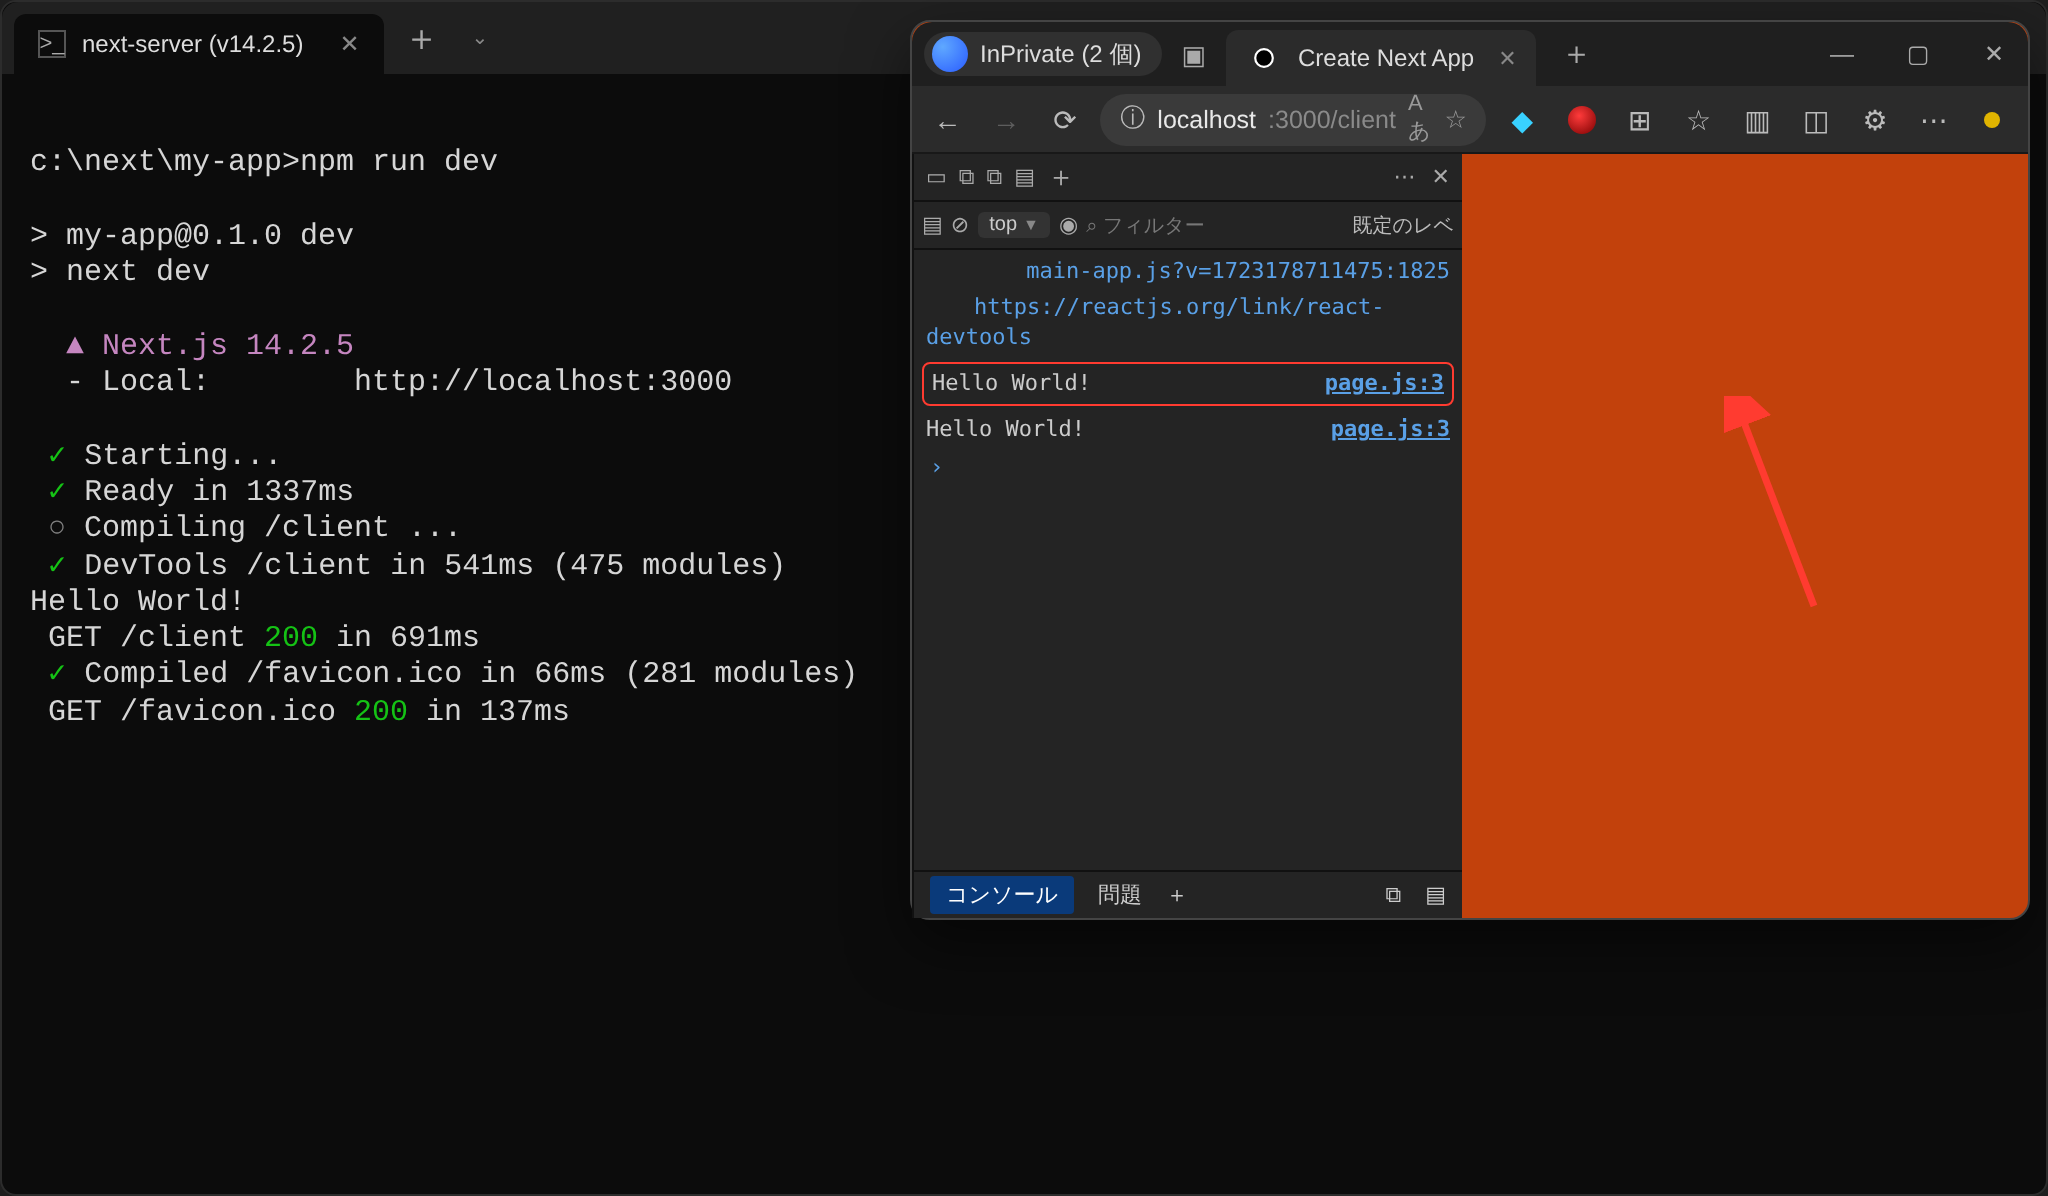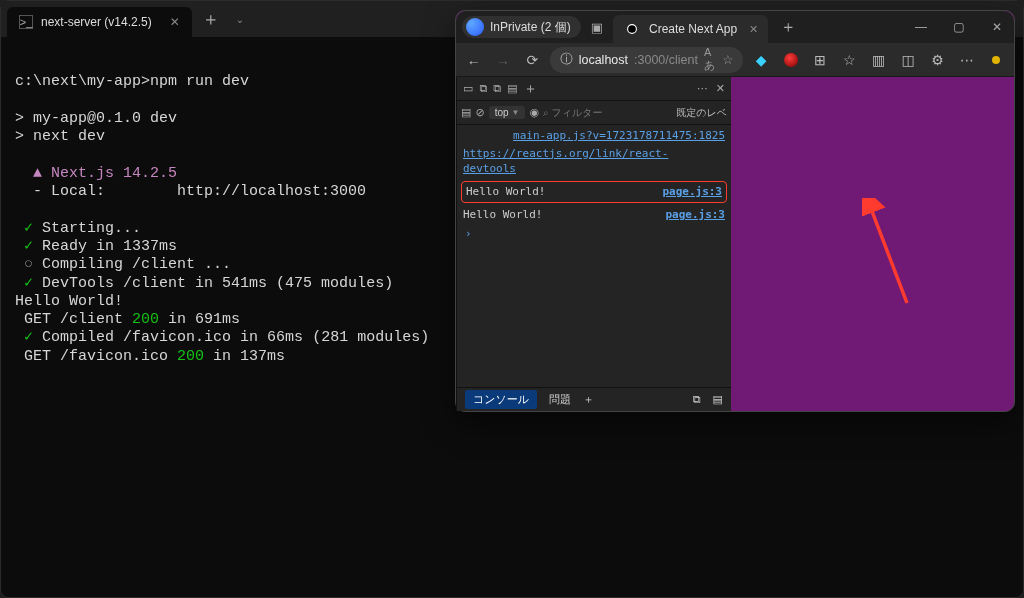--- a/index.html
+++ b/index.html
@@ -13,21 +13,21 @@
   .term-tab .icon { width:14px; height:14px; display:flex; align-items:center; justify-content:center; font-size:11px; color:#aaa; border:1px solid #555; }
   .term-tab .x { margin-left:10px; color:#888; font-size:12px; cursor:pointer; }
   .term-newtab { color:#aaa; font-size:18px; padding:0 10px; cursor:pointer; }
   .term-chev { color:#888; font-size:10px; padding:0 6px; cursor:pointer; }
   .term-body { font-family:Consolas,"Courier New",monospace; font-size:15px; line-height:1.22; padding:18px 14px; color:#d6d6d6; white-space:pre; }
   .gr { color:#15c215; }
   .pu { color:#c586c0; }
   .gray { color:#808080; }
 
   
-  .browser { position:absolute; left:455px; top:10px; width:560px; height:402px; background:#701a75; border:1px solid #444; border-radius:10px; box-shadow:0 12px 30px rgba(0,0,0,.5); display:flex; flex-direction:column; }
+  .browser { position:absolute; left:455px; top:10px; width:560px; height:450px; background:#c2410c; border:1px solid #444; border-radius:10px; box-shadow:0 12px 30px rgba(0,0,0,.5); display:flex; flex-direction:column; }
   .br-tabs { height:32px; display:flex; align-items:center; padding-left:6px; gap:4px; background:#1f1f1f; border-radius:10px 10px 0 0; }
   .badge-inp { display:flex; align-items:center; gap:6px; background:#303030; border-radius:16px; padding:2px 10px 2px 4px; font-size:12px; color:#ddd; }
   .badge-inp .dot { width:18px;height:18px;border-radius:50%; background:radial-gradient(circle at 30% 30%,#5fa8ff,#2a5cff); }
   .sq-icon { color:#aaa; font-size:13px; padding:0 6px; }
   .br-tab { display:flex; align-items:center; gap:8px; background:#2b2b2b; height:28px; margin-top:4px; padding:0 10px; border-radius:6px 6px 0 0; font-size:12px; color:#ddd; }
   .br-tab .favicon { width:14px;height:14px;border-radius:50%; background:#000; border:2px solid #fff; box-sizing:content-box; transform:scale(.55); }
   .br-tab .x { color:#888; font-size:11px; margin-left:4px; cursor:pointer; }
   .br-newtab { color:#aaa; font-size:16px; padding:0 8px; cursor:pointer; }
   .tabs-spacer { flex:1; }
   .winbtn { color:#aaa; font-size:12px; width:34px; text-align:center; cursor:pointer; }
@@ -49,21 +49,21 @@
   .dt-bar1 { height:24px; display:flex; align-items:center; gap:6px; padding:0 6px; border-bottom:1px solid #111; color:#aaa; }
   .dt-bar1 .spacer { flex:1; }
   .dt-bar1 .plus { font-size:14px; cursor:pointer; }
   .dt-bar1 .dots { letter-spacing:2px; cursor:pointer; }
   .dt-bar2 { height:24px; display:flex; align-items:center; gap:4px; padding:0 4px; border-bottom:1px solid #111; color:#aaa; }
   .dt-bar2 .pill { display:flex; align-items:center; gap:3px; background:#333; border-radius:3px; padding:1px 6px; font-size:10px; color:#ccc;}
   .dt-bar2 .pill .chev { font-size:8px; color:#888; }
   .dt-bar2 .filter { color:#777; font-size:10px;text-align:right; }
   .dt-bar2 .reset { margin-left:auto; font-size:10px; color:#bbb; }
   .dt-body { flex:1; overflow:auto; font-family:Consolas,monospace; font-size:11px; line-height:1.35; padding:4px 2px; }
-  .dt-link { color:#5aa0e6; text-decoration:underline; text-align:right; padding:0 4px 2px 0;}
+  .dt-link { color:#5aa0e6; text-align:right; padding:0 4px 2px 0;margin-left:24px;}
   .dt-msg { color:#ccc; padding:1px 4px; }
   .dt-msg.small { color:#aaa; }
   .dt-row { display:flex; justify-content:space-between; align-items:baseline; padding:2px 4px; }
   .dt-row .src { color:#5aa0e6; text-decoration:underline;font-weight:bold; }
   .dt-row.boxed { border:1.5px solid #ff3b30; border-radius:4px; margin:3px 2px; padding:3px 4px; position:relative; }
   .prompt-caret { color:#5aa0e6; padding:2px 6px; }
   .dt-footer { height:24px; display:flex; align-items:center; gap:12px; padding:0 8px; border-top:1px solid #111; color:#ccc; font-size:11px; }
   .dt-footer .tab-active { background:#0a3a7a; color:#fff; padding:2px 8px; border-radius:2px;font-family:Liberation Serif, serif; }
   .dt-footer .spacer { flex:1; }
   .arrow { position:absolute; left:862px; top:198px; pointer-events:none; }

